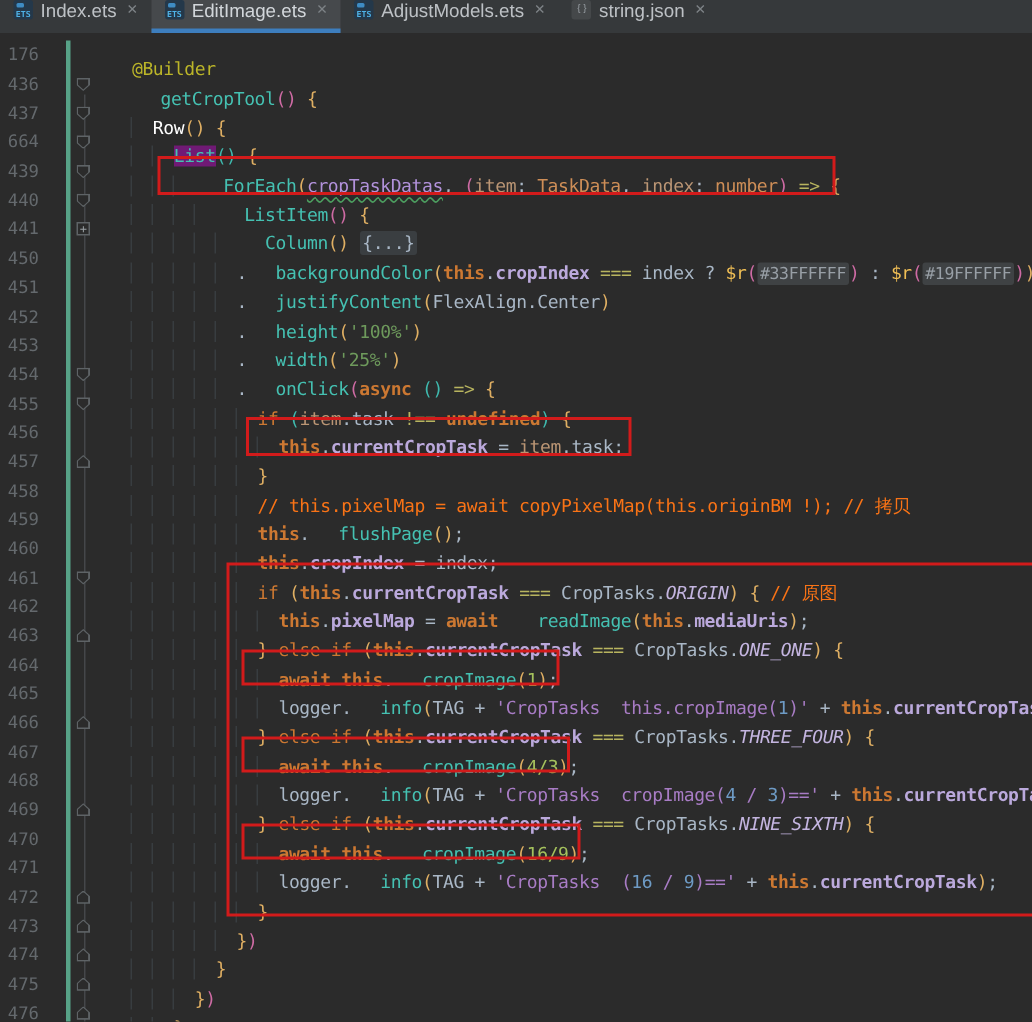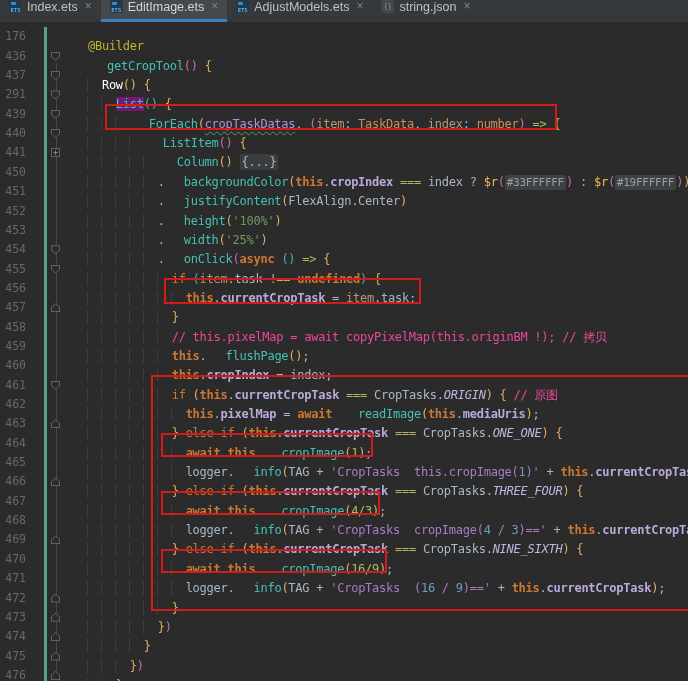--- a/index.html
+++ b/index.html
@@ -50,21 +50,21 @@
   .t-cp  { color:#ffffff; }
   .t-fd  { color:#BBA9DC; font-weight:bold; }
   .t-fdw { color:#B292DB; text-decoration:underline wavy #4C9E5F 1px; text-underline-offset:3px; }
   .t-en  { color:#C4B5E0; font-style:italic; }
   .t-pm  { color:#BA9574;text-align:center; }
   .t-ty  { color:#CE8E57; }
   .t-st  { color:#6E9A5C; }
   .t-sp  { color:#A87CC5;margin-top:44px; }
   .t-nb  { color:#6E9BC5; }
   .t-nm  { color:#A5C25D; }
-  .t-cm  { color:#ec4899; }
+  .t-cm  { color:#f97316; }
   .t-op  { color:#B8B45F; }
   .t-bry { color:#DFAF63; }
   .t-brp { color:#CE6BA4; }
   .t-brt { color:#3FB9AE; }
   .t-rr  { color:#EFBE55; }
   .t-ch  { color:#989FA6; background:#3F4244; border-radius:2px; padding:1px 2px; font-size:11px; }
   .t-fc  { color:#A9B7C6; background:#3A3E41; border-radius:2px; padding:1px 2px; }
   
   #changebar { position:absolute; left:44px; top:4px; width:2.5px; height:660px; background:#57A287; }
   #foldline  { position:absolute; left:56px; top:40px; width:1px; height:620px; background:#45474A; }
@@ -98,21 +98,21 @@
   </div>
 
 <div id="editor">
   <div id="changebar"></div>
   <div id="foldline"></div>
   <div id="code">
       <div class="row" style="top: 0px;"><span class="num">434</span><span class="codetxt"></span></div>
       <div class="row" style="top: 19.35px;"><span class="num">176</span><span class="codetxt"><span class="t-ws">  </span><span class="t-an">@Builder</span></span></div>
       <div class="row" style="top: 38.7px;"><span class="num">436</span><span class="fold"><span class="pent down"><span class="inner"></span></span></span><span class="codetxt"><span class="t-ws">  </span><span class="t-fn">getCropTool</span><span class="t-brp">()</span><span class="t-d"> </span><span class="t-bry">{</span></span></div>
       <div class="row" style="top: 58.05px;"><span class="num">437</span><span class="fold"><span class="pent down"><span class="inner"></span></span></span><span class="codetxt"><span class="t-ws">  </span><span class="t-ws t-g">  </span><span class="t-cp">Row</span><span class="t-bry">()</span><span class="t-d"> </span><span class="t-bry">{</span></span></div>
-      <div class="row" style="top: 77.4px;"><span class="num">291</span><span class="fold"><span class="pent down"><span class="inner"></span></span></span><span class="codetxt"><span class="t-ws">  </span><span class="t-ws t-g">  </span><span class="t-ws t-g">  </span><span class="t-fnh">List</span><span class="t-brt">()</span><span class="t-d"> </span><span class="t-bry">{</span></span></div>
+      <div class="row" style="top: 77.4px;"><span class="num">664</span><span class="fold"><span class="pent down"><span class="inner"></span></span></span><span class="codetxt"><span class="t-ws">  </span><span class="t-ws t-g">  </span><span class="t-ws t-g">  </span><span class="t-fnh">List</span><span class="t-brt">()</span><span class="t-d"> </span><span class="t-bry">{</span></span></div>
       <div class="row" style="top: 96.75px;"><span class="num">439</span><span class="fold"><span class="pent down"><span class="inner"></span></span></span><span class="codetxt"><span class="t-ws">  </span><span class="t-ws t-g">  </span><span class="t-ws t-g">  </span><span class="t-ws t-g">  </span><span class="t-fn">ForEach</span><span class="t-bry">(</span><span class="t-fdw">cropTaskDatas</span><span class="t-d">, </span><span class="t-brp">(</span><span class="t-pm">item</span><span class="t-d">: </span><span class="t-ty">TaskData</span><span class="t-d">, </span><span class="t-pm">index</span><span class="t-d">: </span><span class="t-ty">number</span><span class="t-brp">)</span><span class="t-d"> </span><span class="t-op">=&gt;</span><span class="t-d"> </span><span class="t-bry">{</span></span></div>
       <div class="row" style="top: 116.1px;"><span class="num">440</span><span class="fold"><span class="pent down"><span class="inner"></span></span></span><span class="codetxt"><span class="t-ws">  </span><span class="t-ws t-g">  </span><span class="t-ws t-g">  </span><span class="t-ws t-g">  </span><span class="t-ws t-g">  </span><span class="t-fn">ListItem</span><span class="t-brp">()</span><span class="t-d"> </span><span class="t-bry">{</span></span></div>
       <div class="row" style="top: 135.45px;"><span class="num">441</span><span class="fold"><span class="foldplus">+</span></span><span class="codetxt"><span class="t-ws">  </span><span class="t-ws t-g">  </span><span class="t-ws t-g">  </span><span class="t-ws t-g">  </span><span class="t-ws t-g">  </span><span class="t-ws t-g">  </span><span class="t-fn">Column</span><span class="t-bry">()</span><span class="t-d"> </span><span class="t-fc">{...}</span></span></div>
       <div class="row" style="top: 154.8px;"><span class="num">450</span><span class="codetxt"><span class="t-ws">  </span><span class="t-ws t-g">  </span><span class="t-ws t-g">  </span><span class="t-ws t-g">  </span><span class="t-ws t-g">  </span><span class="t-ws t-g">  </span><span class="t-d">.</span><span class="t-fn">backgroundColor</span><span class="t-bry">(</span><span class="t-kwb">this</span><span class="t-d">.</span><span class="t-fd">cropIndex</span><span class="t-d"> </span><span class="t-op">===</span><span class="t-d"> </span><span class="t-d">index</span><span class="t-d"> ? </span><span class="t-rr">$r</span><span class="t-brp">(</span><span class="t-ch">#33FFFFFF</span><span class="t-brp">)</span><span class="t-d"> : </span><span class="t-rr">$r</span><span class="t-brp">(</span><span class="t-ch">#19FFFFFF</span><span class="t-brp">)</span><span class="t-bry">)</span></span></div>
       <div class="row" style="top: 174.15px;"><span class="num">451</span><span class="codetxt"><span class="t-ws">  </span><span class="t-ws t-g">  </span><span class="t-ws t-g">  </span><span class="t-ws t-g">  </span><span class="t-ws t-g">  </span><span class="t-ws t-g">  </span><span class="t-d">.</span><span class="t-fn">justifyContent</span><span class="t-bry">(</span><span class="t-d">FlexAlign</span><span class="t-d">.</span><span class="t-d">Center</span><span class="t-bry">)</span></span></div>
       <div class="row" style="top: 193.5px;"><span class="num">452</span><span class="codetxt"><span class="t-ws">  </span><span class="t-ws t-g">  </span><span class="t-ws t-g">  </span><span class="t-ws t-g">  </span><span class="t-ws t-g">  </span><span class="t-ws t-g">  </span><span class="t-d">.</span><span class="t-fn">height</span><span class="t-bry">(</span><span class="t-st">'100%'</span><span class="t-bry">)</span></span></div>
       <div class="row" style="top: 212.85px;"><span class="num">453</span><span class="codetxt"><span class="t-ws">  </span><span class="t-ws t-g">  </span><span class="t-ws t-g">  </span><span class="t-ws t-g">  </span><span class="t-ws t-g">  </span><span class="t-ws t-g">  </span><span class="t-d">.</span><span class="t-fn">width</span><span class="t-bry">(</span><span class="t-st">'25%'</span><span class="t-bry">)</span></span></div>
       <div class="row" style="top: 232.2px;"><span class="num">454</span><span class="fold"><span class="pent down"><span class="inner"></span></span></span><span class="codetxt"><span class="t-ws">  </span><span class="t-ws t-g">  </span><span class="t-ws t-g">  </span><span class="t-ws t-g">  </span><span class="t-ws t-g">  </span><span class="t-ws t-g">  </span><span class="t-d">.</span><span class="t-fn">onClick</span><span class="t-brp">(</span><span class="t-kwb">async</span><span class="t-d"> </span><span class="t-brt">()</span><span class="t-d"> </span><span class="t-op">=&gt;</span><span class="t-d"> </span><span class="t-bry">{</span></span></div>
       <div class="row" style="top: 251.55px;"><span class="num">455</span><span class="fold"><span class="pent down"><span class="inner"></span></span></span><span class="codetxt"><span class="t-ws">  </span><span class="t-ws t-g">  </span><span class="t-ws t-g">  </span><span class="t-ws t-g">  </span><span class="t-ws t-g">  </span><span class="t-ws t-g">  </span><span class="t-ws t-g">  </span><span class="t-kw">if</span><span class="t-d"> </span><span class="t-brt">(</span><span class="t-pm">item</span><span class="t-d">.</span><span class="t-d">task</span><span class="t-d"> </span><span class="t-op">!==</span><span class="t-d"> </span><span class="t-kwb">undefined</span><span class="t-brt">)</span><span class="t-d"> </span><span class="t-bry">{</span></span></div>
       <div class="row" style="top: 270.9px;"><span class="num">456</span><span class="codetxt"><span class="t-ws">  </span><span class="t-ws t-g">  </span><span class="t-ws t-g">  </span><span class="t-ws t-g">  </span><span class="t-ws t-g">  </span><span class="t-ws t-g">  </span><span class="t-ws t-g">  </span><span class="t-ws t-g">  </span><span class="t-kwb">this</span><span class="t-d">.</span><span class="t-fd">currentCropTask</span><span class="t-d"> = </span><span class="t-pm">item</span><span class="t-d">.</span><span class="t-d">task</span><span class="t-d">;</span></span></div>

